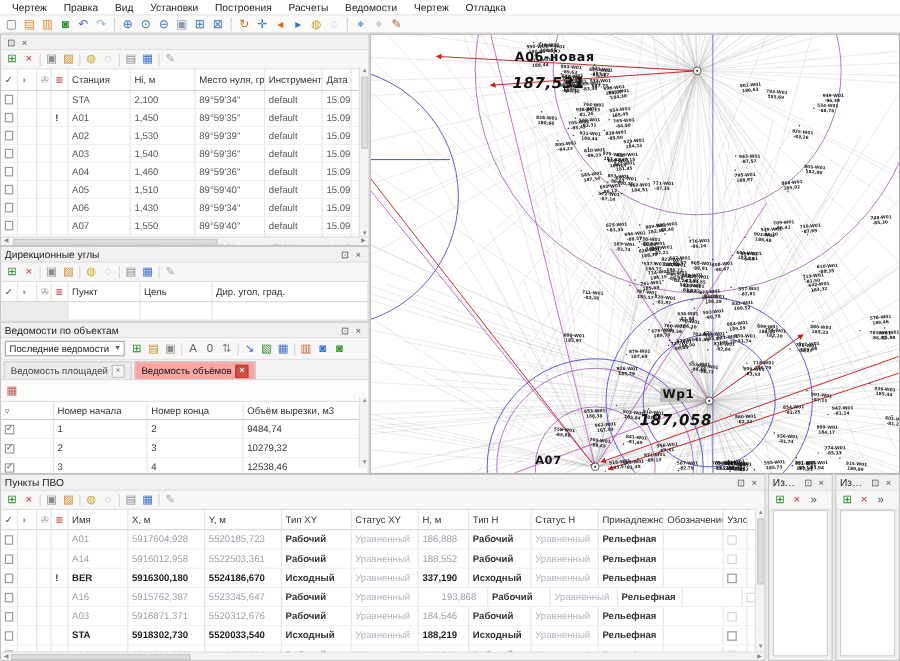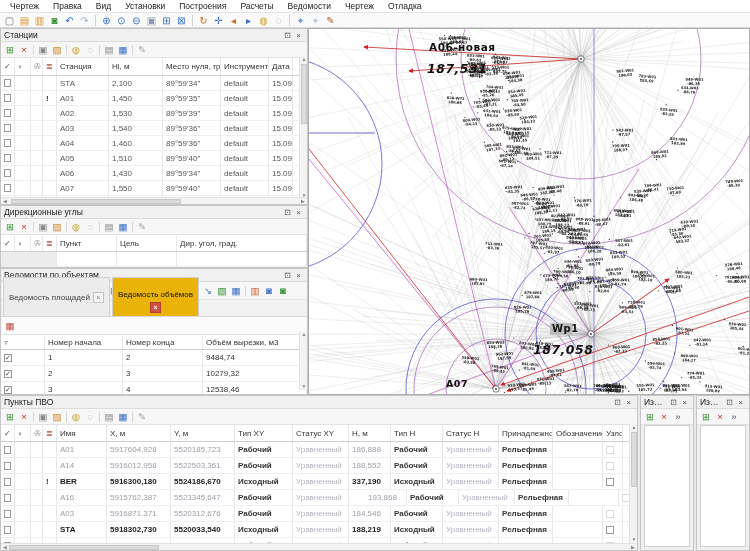--- a/index.html
+++ b/index.html
@@ -38,23 +38,23 @@
   .boldtx{color:#333;font-weight:bold;}
   .graytx{color:#9aa0a8;}
   .strongtx{color:#1a1a1a;font-weight:bold;}
   
   .vscroll{position:absolute;width:8px;background:#f3f3f3;border-left:1px solid #e2e2e2;box-sizing:border-box;}
   .hscroll{position:absolute;height:7px;background:#f3f3f3;border-top:1px solid #e2e2e2;box-sizing:border-box;}
   .sb-arrow{position:absolute;font-size:5px;color:#8a8a8a;width:8px;text-align:center;line-height:7px;}
   .sb-thumb{position:absolute;background:#dcdcdc;border:1px solid #c9c9c9;box-sizing:border-box;}
   
   .tabs{height:16px;display:flex;align-items:flex-end;background:#f2f2f2;border-bottom:1px solid #d8d8d8;padding-left:2px;}
-  .tab{height:14px;display:flex;align-items:center;padding:12px 5px;font-size:8px;border:1px solid #cfcfcf;
+  .tab{height:14px;display:flex;align-items:center;padding:0 5px;font-size:8px;border:1px solid #cfcfcf;
        border-bottom:none;background:#ececec;color:#444;margin-right:2px;gap:3px;}
-  .tab.active{background:#eab308;color:#111;flex-direction:column;}
+  .tab.active{background:#fca5a5;color:#111;}
   .tab-close{width:9px;height:9px;font-size:7px;line-height:9px;text-align:center;color:#777;border:1px solid #c4c4c4;background:#f5f5f5;}
   .tab.active .tab-close{background:#d04f43;border-color:#b53d33;color:#fff;font-weight:bold;}
   .dropdown{height:11px;border:1px solid #ababab;background:#fff;display:flex;align-items:center;
             font-size:8px;padding:0 2px 0 3px;margin:0 3px 0 1px;color:#222;}
   .dd-caret{font-size:6px;color:#555;margin-left:4px;}
   
   #map-area{position:absolute;left:308px;top:28px;width:442px;height:367px;background:#ffffff;
             border:1px solid #aeaeae;box-sizing:border-box;}
   #map-svg{display:block;width:440px;height:365px;}
   
@@ -96,21 +96,20 @@
     <span class="tb-icon" style="color: rgb(201, 162, 39);">◍</span>
     <span class="tb-icon" style="color: rgb(154, 154, 154);">◌</span>
     <span class="tb-sep"></span>
     <span class="tb-icon" style="color: rgb(58, 111, 196);">⌖</span>
     <span class="tb-icon" style="color: rgb(157, 179, 207);">⌖</span>
     <span class="tb-icon" style="color: rgb(176, 96, 48);">✎</span>
   </div>
 
 <div class="panel" id="stations-panel" style="left:0;top:28px;width:308px;height:177px;">
   <div class="panel-header">
-    <span class="panel-title">Станции</span>
     <span class="ph-btn">⊡</span>
     <span class="ph-btn">×</span>
   </div>
   <div class="panel-toolbar" id="stations-toolbar">
       <span class="pt-icon" style="color: rgb(47, 143, 47);">⊞</span>
       <span class="pt-icon" style="color: rgb(204, 34, 34);">×</span>
       <span class="pt-sep"></span>
       <span class="pt-icon" style="color: rgb(138, 138, 138);">▣</span>
       <span class="pt-icon" style="color: rgb(204, 138, 46);">▨</span>
       <span class="pt-sep"></span>

